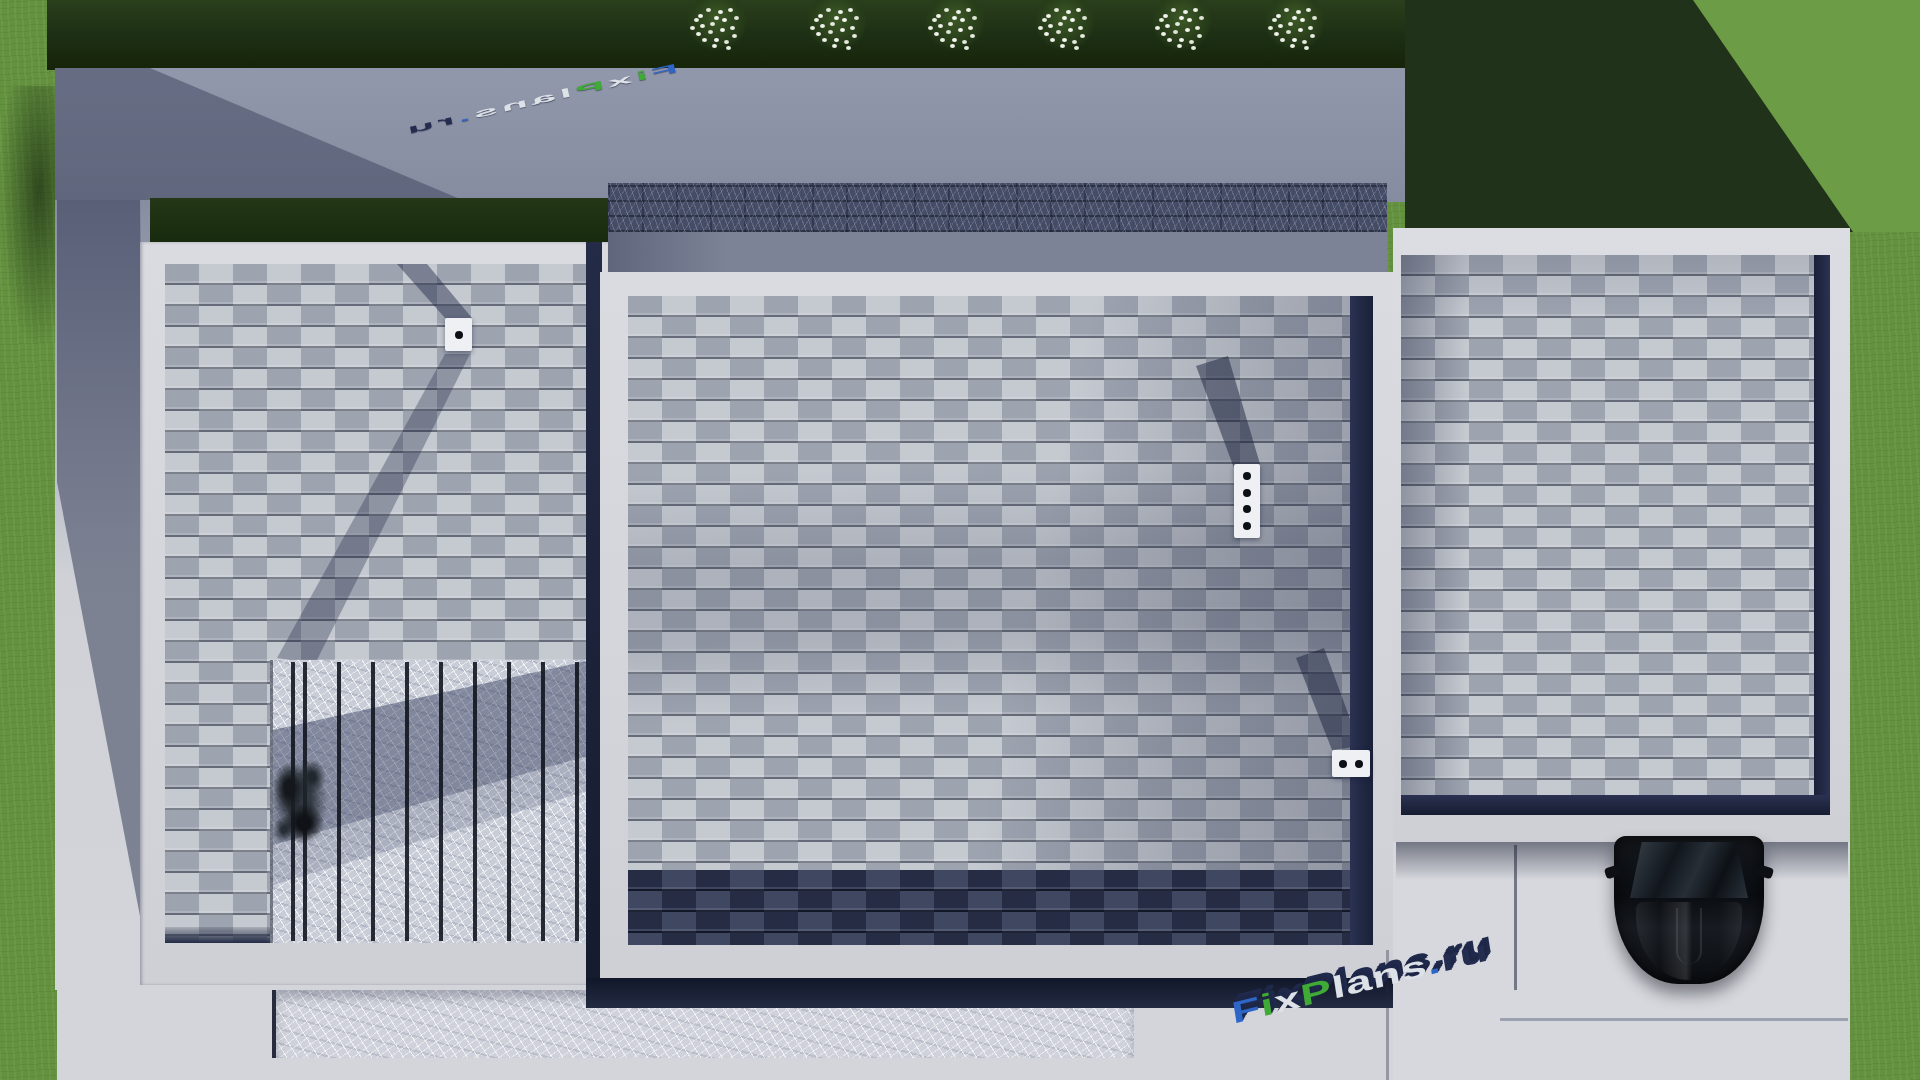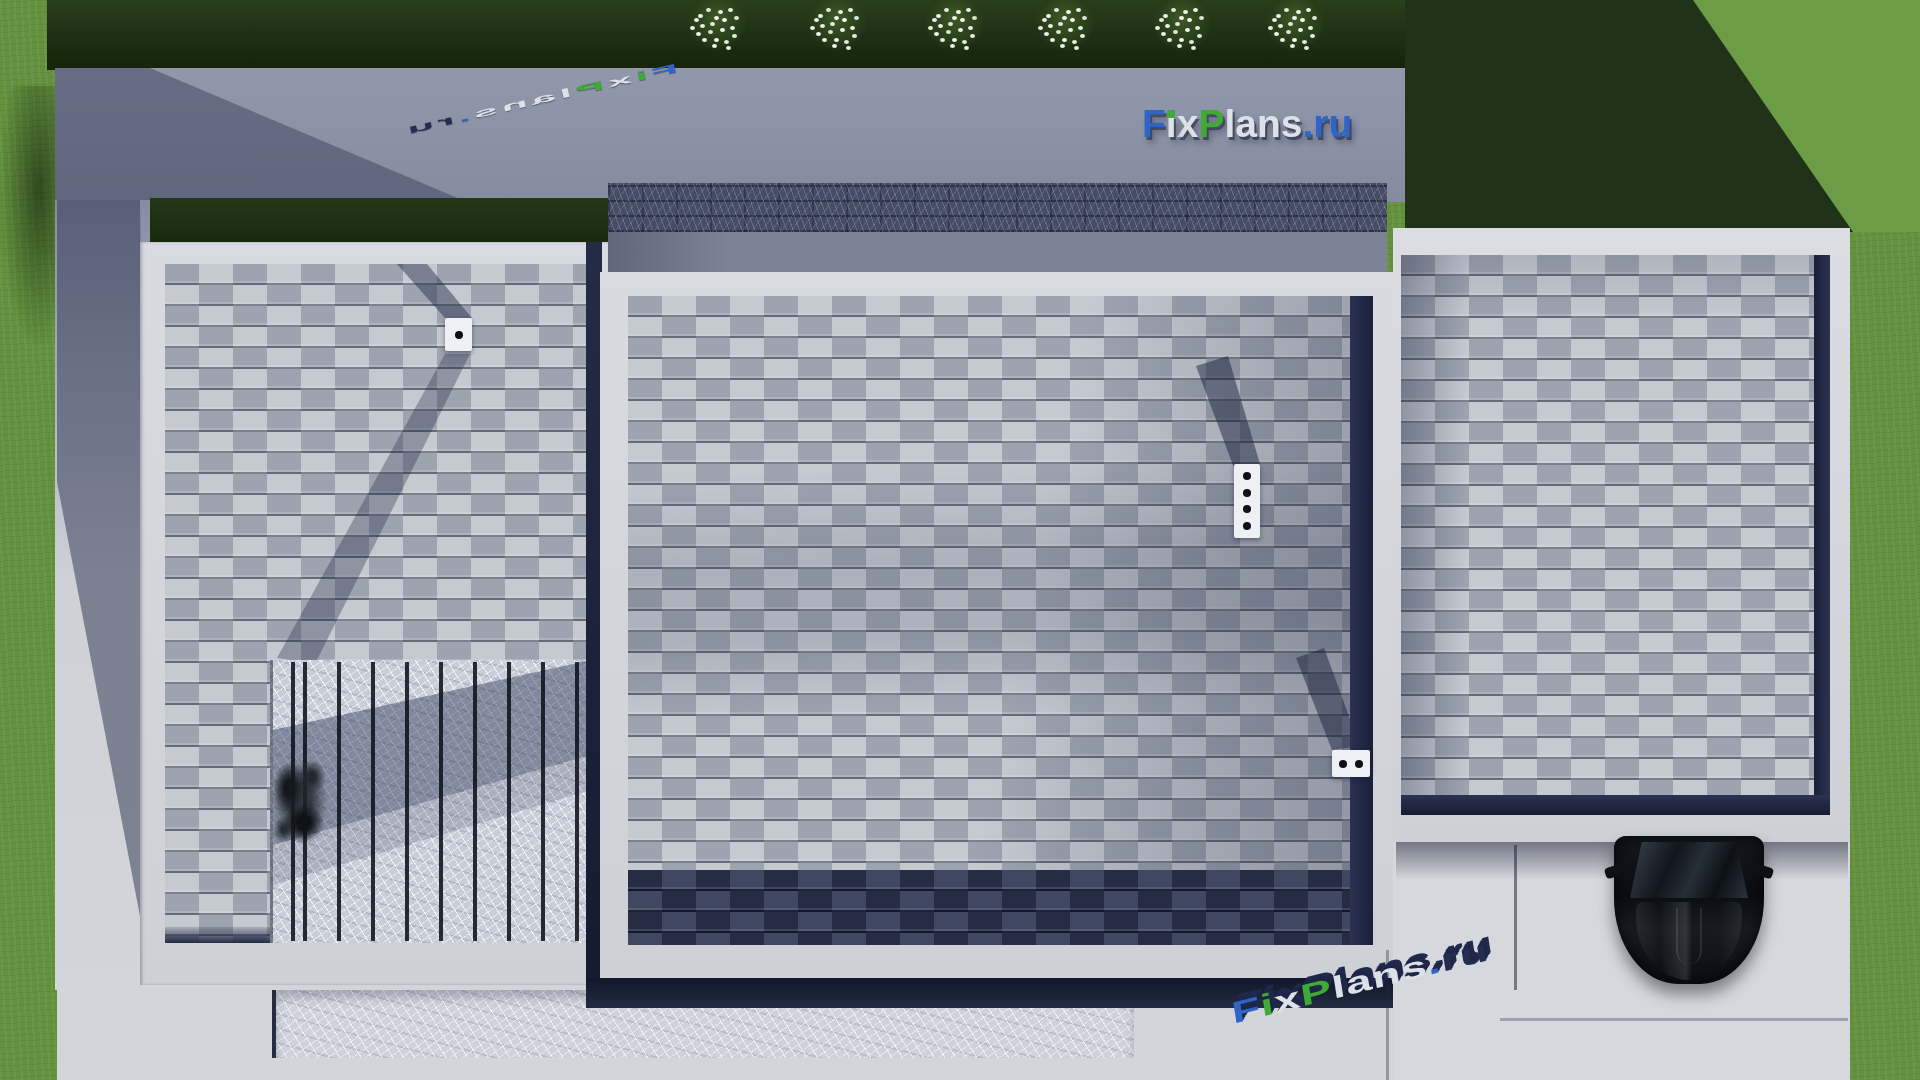--- a/index.html
+++ b/index.html
@@ -274,18 +274,17 @@
     <div class="car-body"></div>
     <div class="windshield"></div>
     <div class="hood"></div>
     <div class="mirror l"></div>
     <div class="mirror r"></div>
   </div>
 
   <div class="abs wm-ruler">
     <span class="brand"><span class="c-blue">F</span><span class="c-green">i</span><span class="c-silver">x</span><span class="c-green">P</span><span class="c-silver">lans</span><span class="c-blue">.</span><span class="c-navy">ru</span></span>
   </div>
-  <div class="abs brand logo-top"><span class="c-blue">F</span><span class="c-silver rel">ı<i class="dot-green"></i></span><span class="c-silver">x</span><span class="c-green">P</span><span class="c-silver">lans</span><span class="c-blue">.</span><span class="c-blue">ru</span></div>
   <div class="abs wm-ground">
     <span class="brand"><span class="c-blue">F</span><span class="c-green">i</span><span class="c-silver">x</span><span class="c-green">P</span><span class="c-silver">lans</span><span class="c-blue">.</span><span class="c-navy">ru</span></span>
   </div>
 
 </div>
 
 </body></html>

